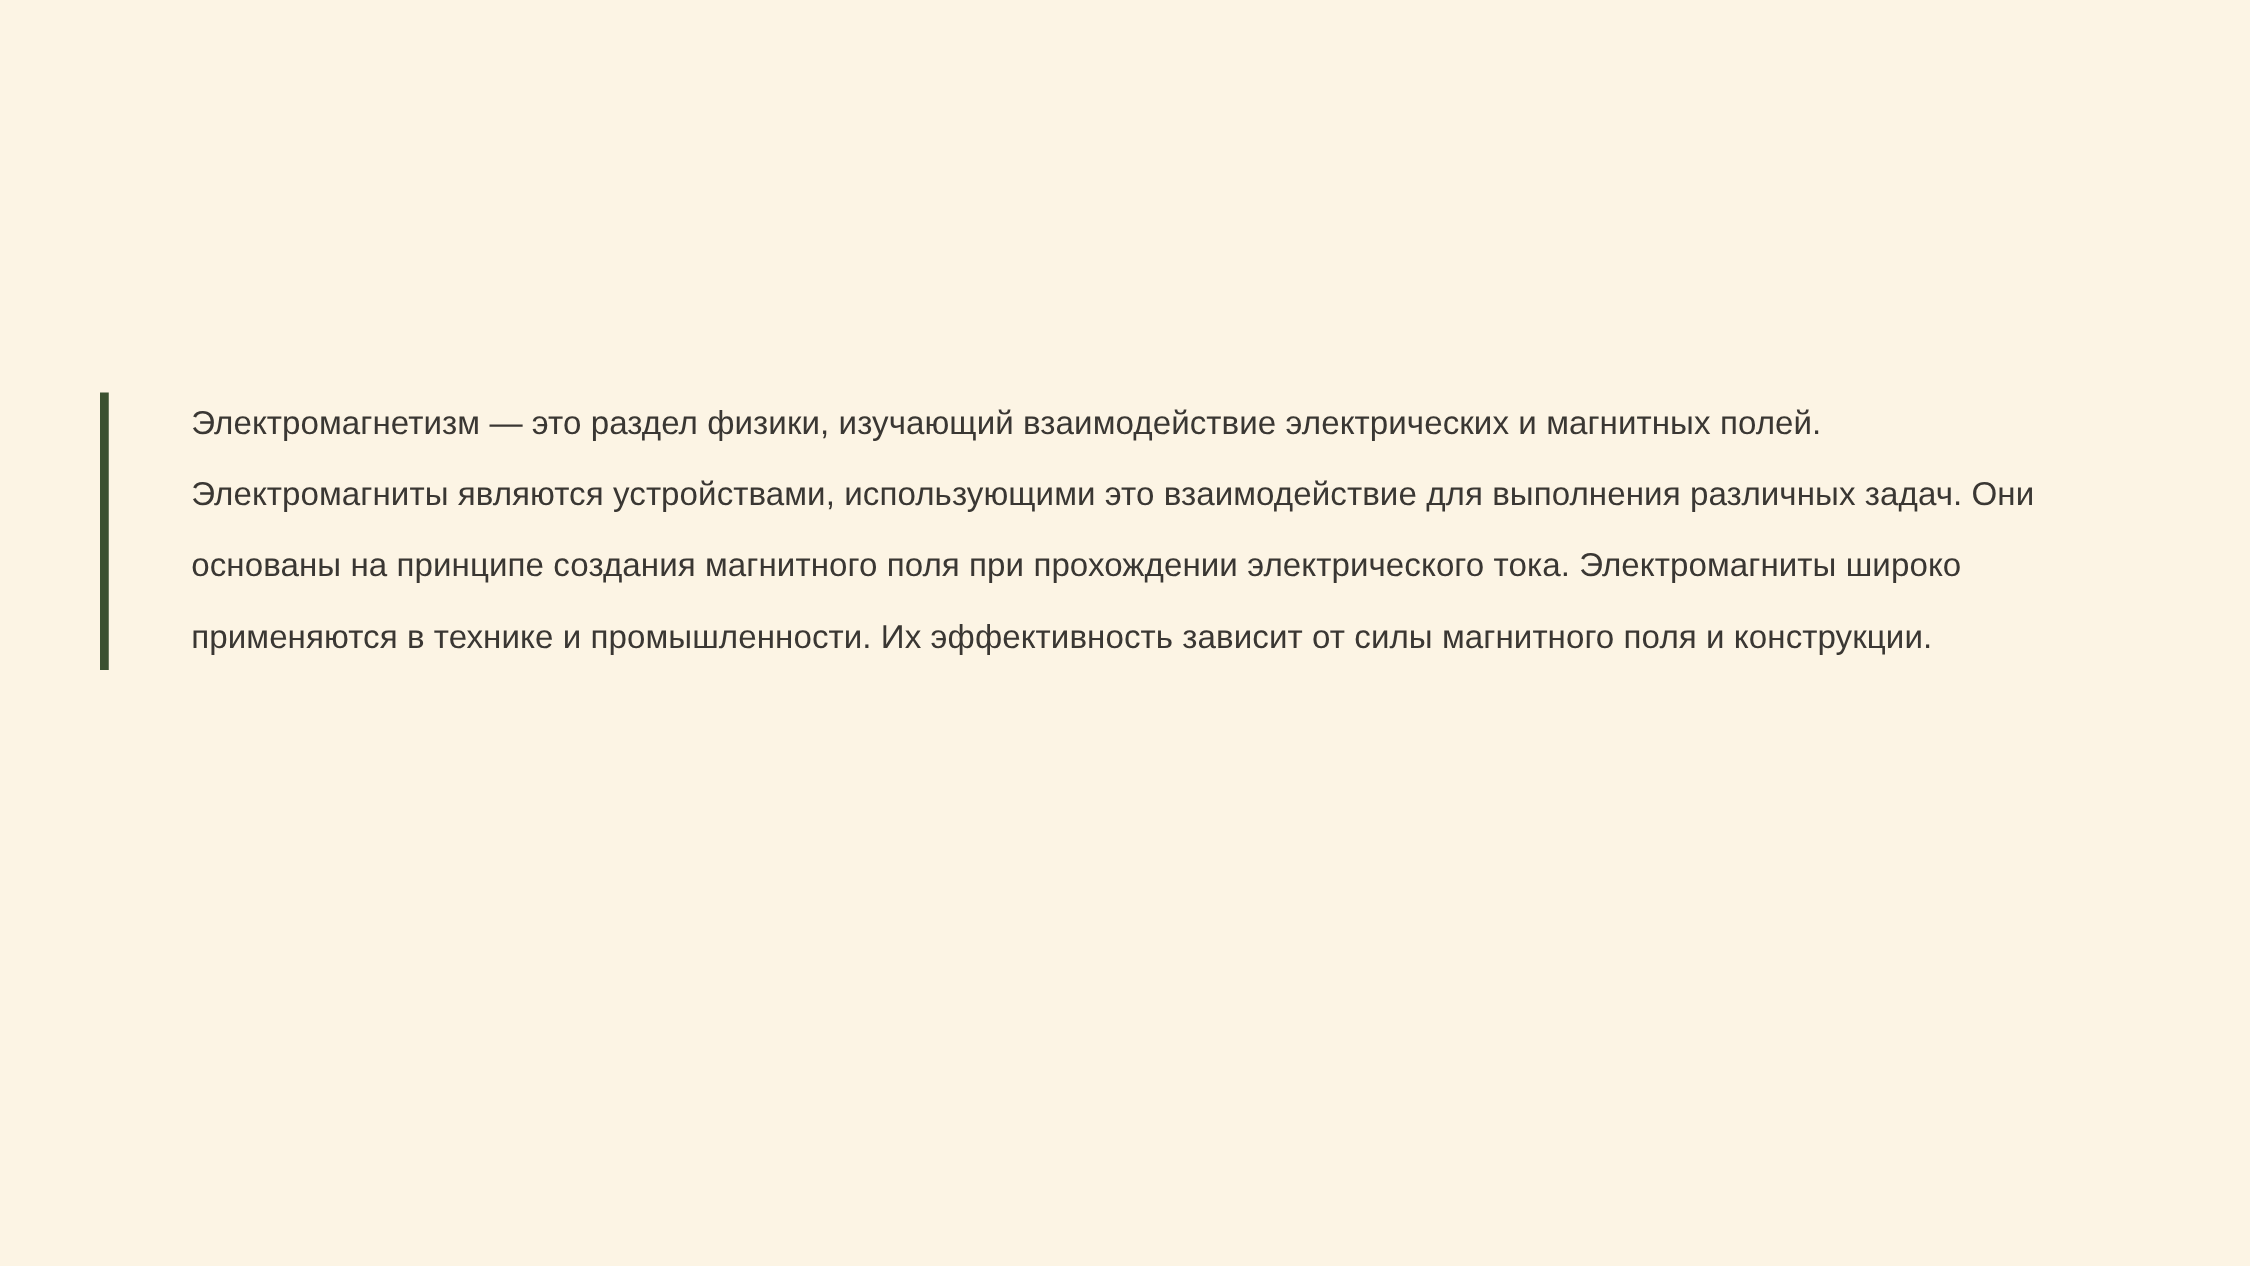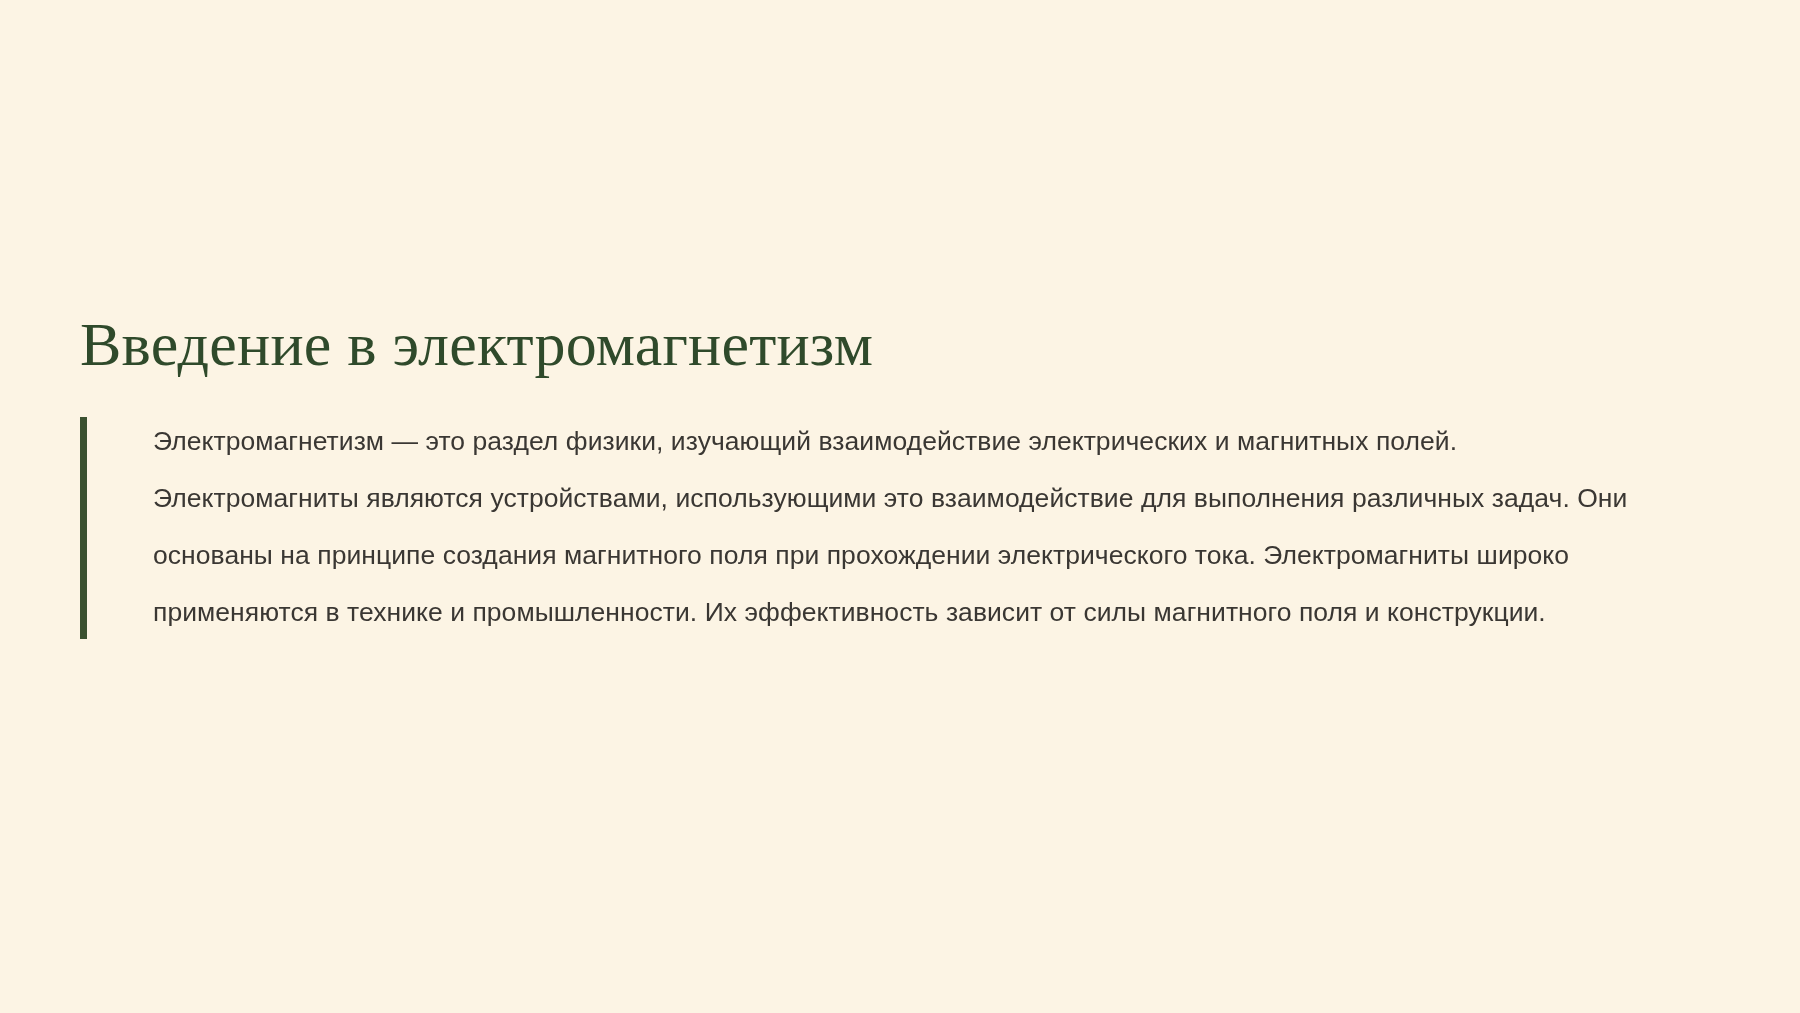--- a/index.html
+++ b/index.html
@@ -73,21 +73,20 @@
     letter-spacing: 0.05px;
   }
 </style>
 </head>
 <body>
 
 <div id="slide">
 
   <div id="content-block">
 
-    <h1 id="slide-title">Введение в электромагнетизм</h1>
 
     <div id="body-wrap">
       <span id="accent-bar"></span>
       <p id="body-text">Электромагнетизм — это раздел физики, изучающий взаимодействие электрических и магнитных полей. Электромагниты являются устройствами, использующими это взаимодействие для выполнения различных задач. Они основаны на принципе создания магнитного поля при прохождении электрического тока. Электромагниты широко применяются в технике и промышленности. Их эффективность зависит от силы магнитного поля и конструкции.</p>
     </div>
 
   </div>
 
 </div>
 

